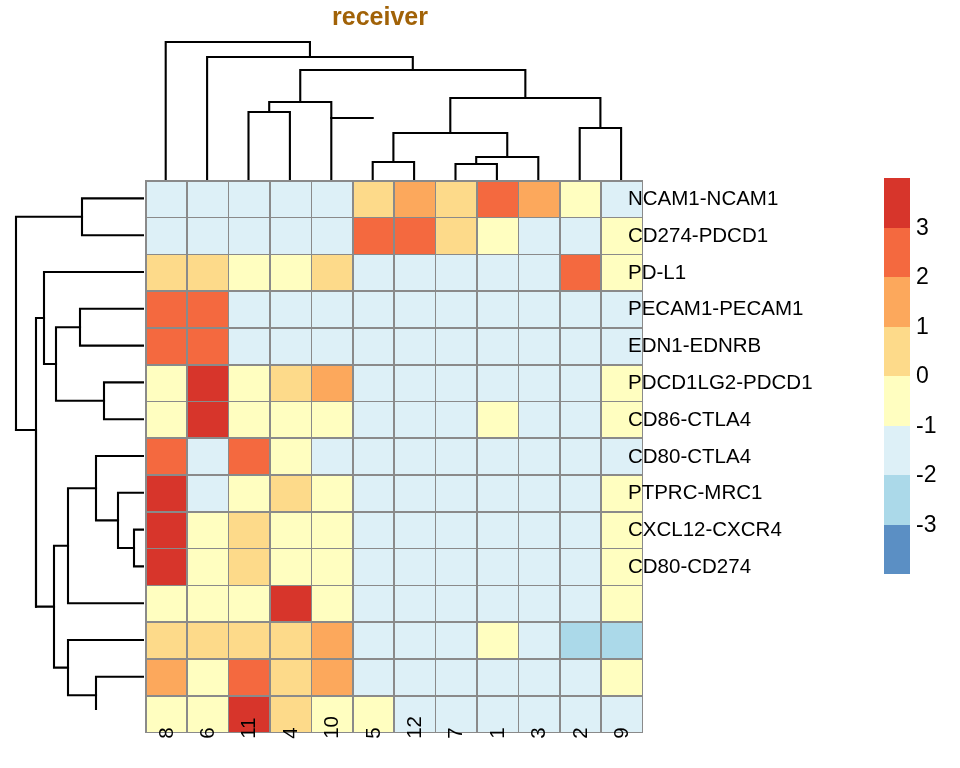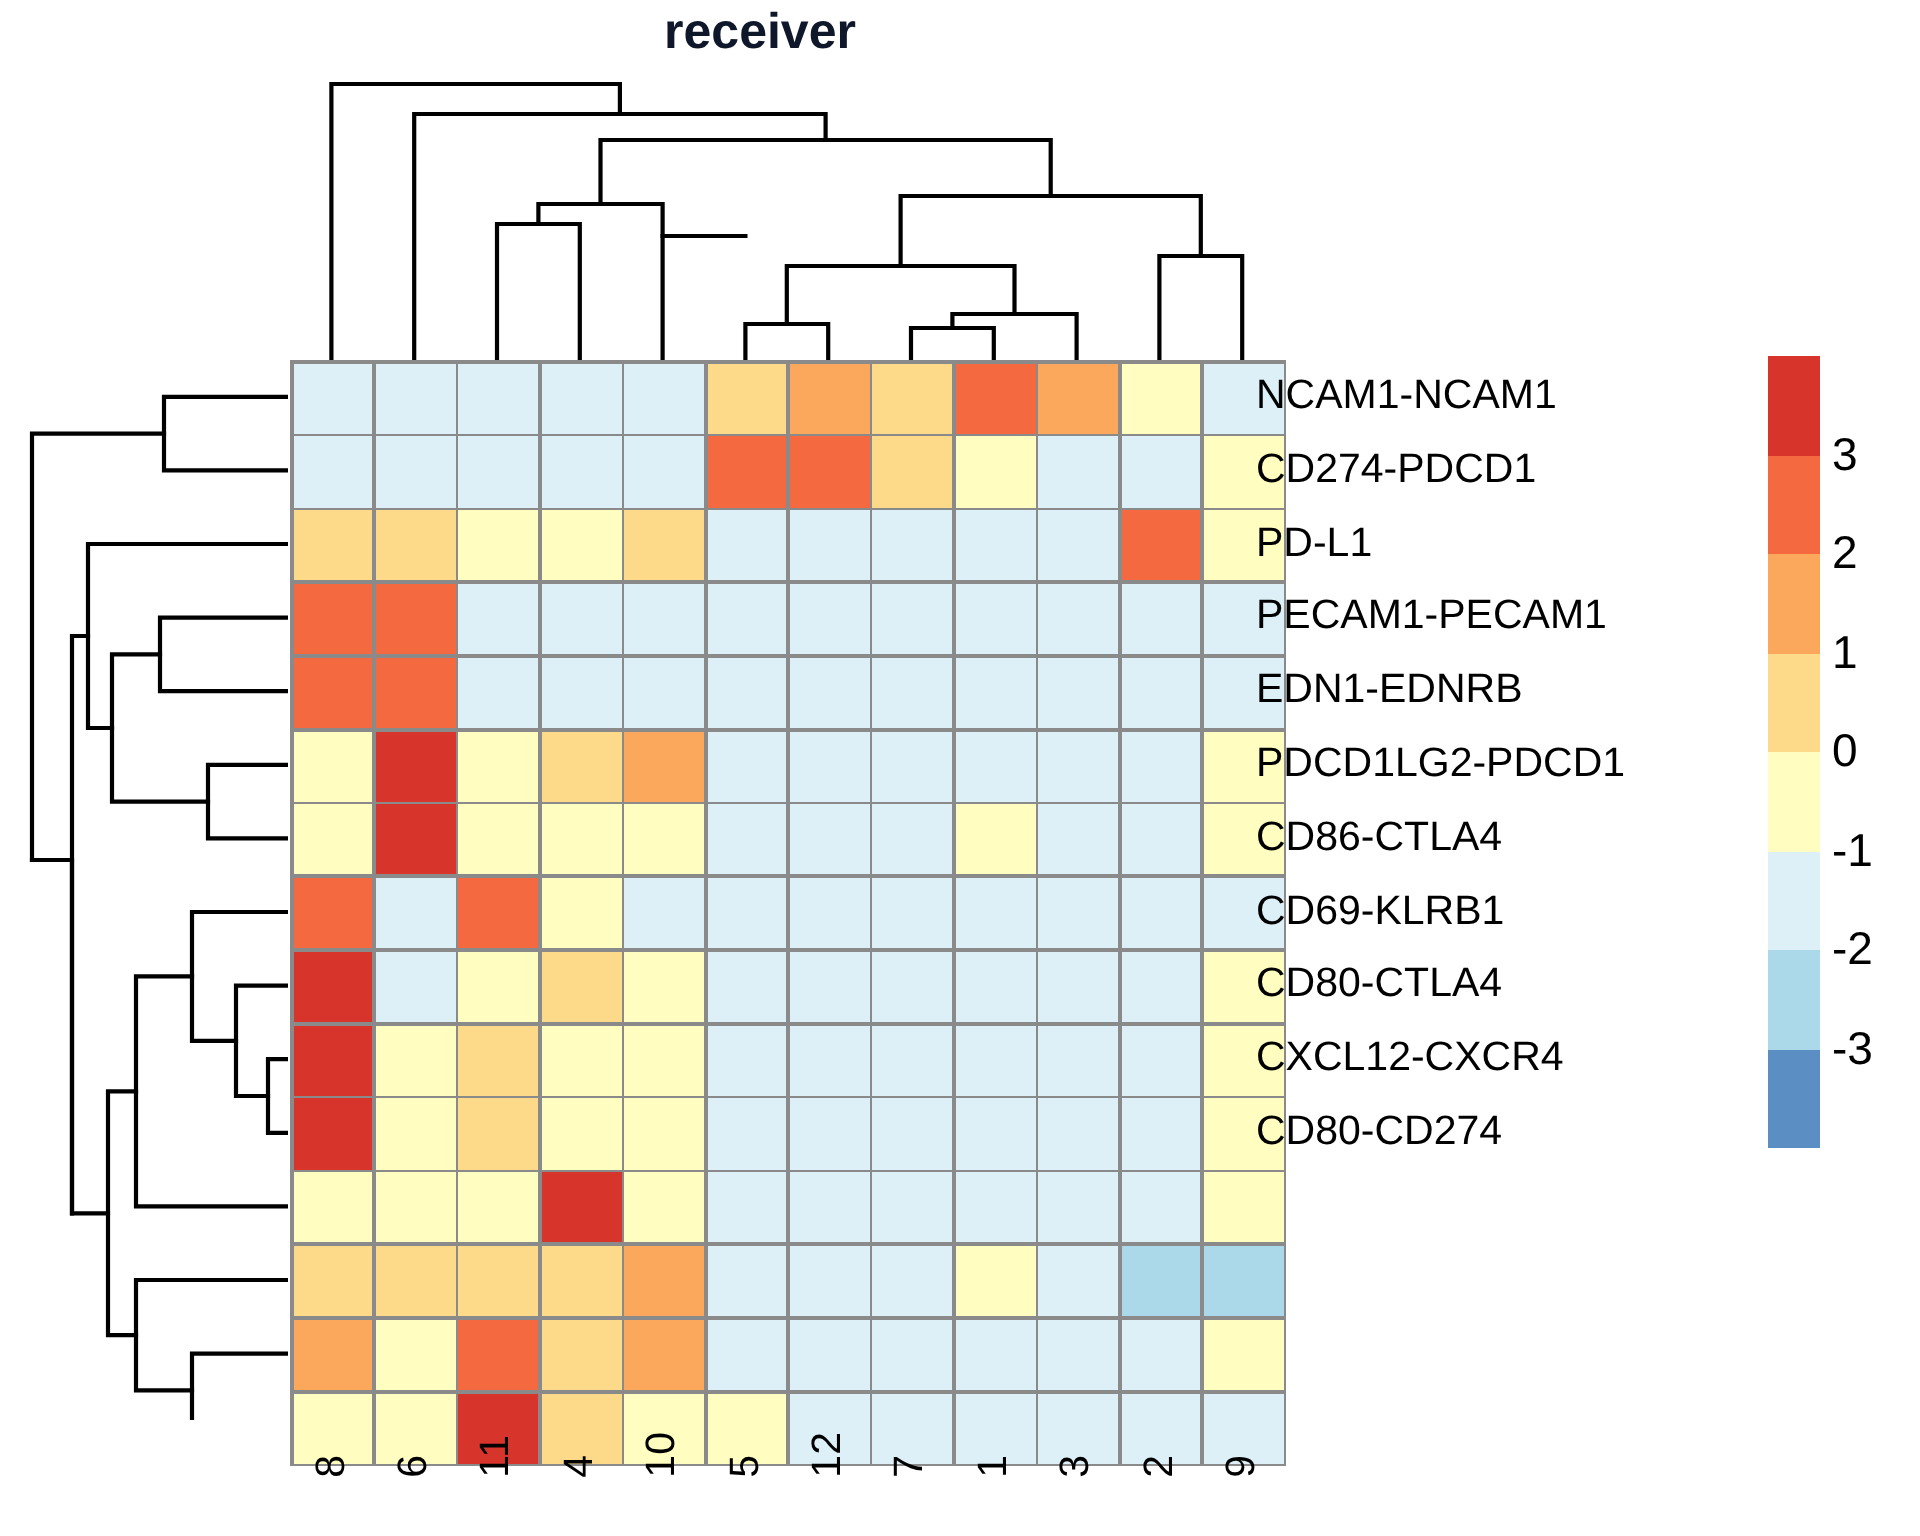--- a/index.html
+++ b/index.html
@@ -5,21 +5,21 @@
   html,body{margin:0;padding:0;}
   body{
     width:960px;height:768px;background:#ffffff;
     font-family:"Liberation Sans",sans-serif;
     overflow:hidden;position:relative;
   }
   #stage{position:absolute;left:0;top:0;width:960px;height:768px;}
 
   .title{
     position:absolute;left:0;top:2px;width:760px;
-    text-align:center;font-size:25px;font-weight:bold;color:#0f172a;
+    text-align:center;font-size:25px;font-weight:bold;color:#a16207;
     letter-spacing:0px;
   }
 
   
   .dendro{position:absolute;}
   .dendro svg{display:block;}
 
   
   #grid{position:absolute;left:145px;top:180px;display:grid;
         grid-template-columns:repeat(12,39.8px);
@@ -304,22 +304,22 @@
     </div>
 
   <div id="rowlabels">
       <div class="rowlabel">NCAM1-NCAM1</div>
       <div class="rowlabel">CD274-PDCD1</div>
       <div class="rowlabel">PD-L1</div>
       <div class="rowlabel">PECAM1-PECAM1</div>
       <div class="rowlabel">EDN1-EDNRB</div>
       <div class="rowlabel">PDCD1LG2-PDCD1</div>
       <div class="rowlabel">CD86-CTLA4</div>
-      <div class="rowlabel">CD69-KLRB1</div>
       <div class="rowlabel">CD80-CTLA4</div>
+      <div class="rowlabel">PTPRC-MRC1</div>
       <div class="rowlabel">CXCL12-CXCR4</div>
       <div class="rowlabel">CD80-CD274</div>
     </div>
 
   <div id="collabels">
       <div class="collabel">8</div>
       <div class="collabel">6</div>
       <div class="collabel">11</div>
       <div class="collabel">4</div>
       <div class="collabel">10</div>

